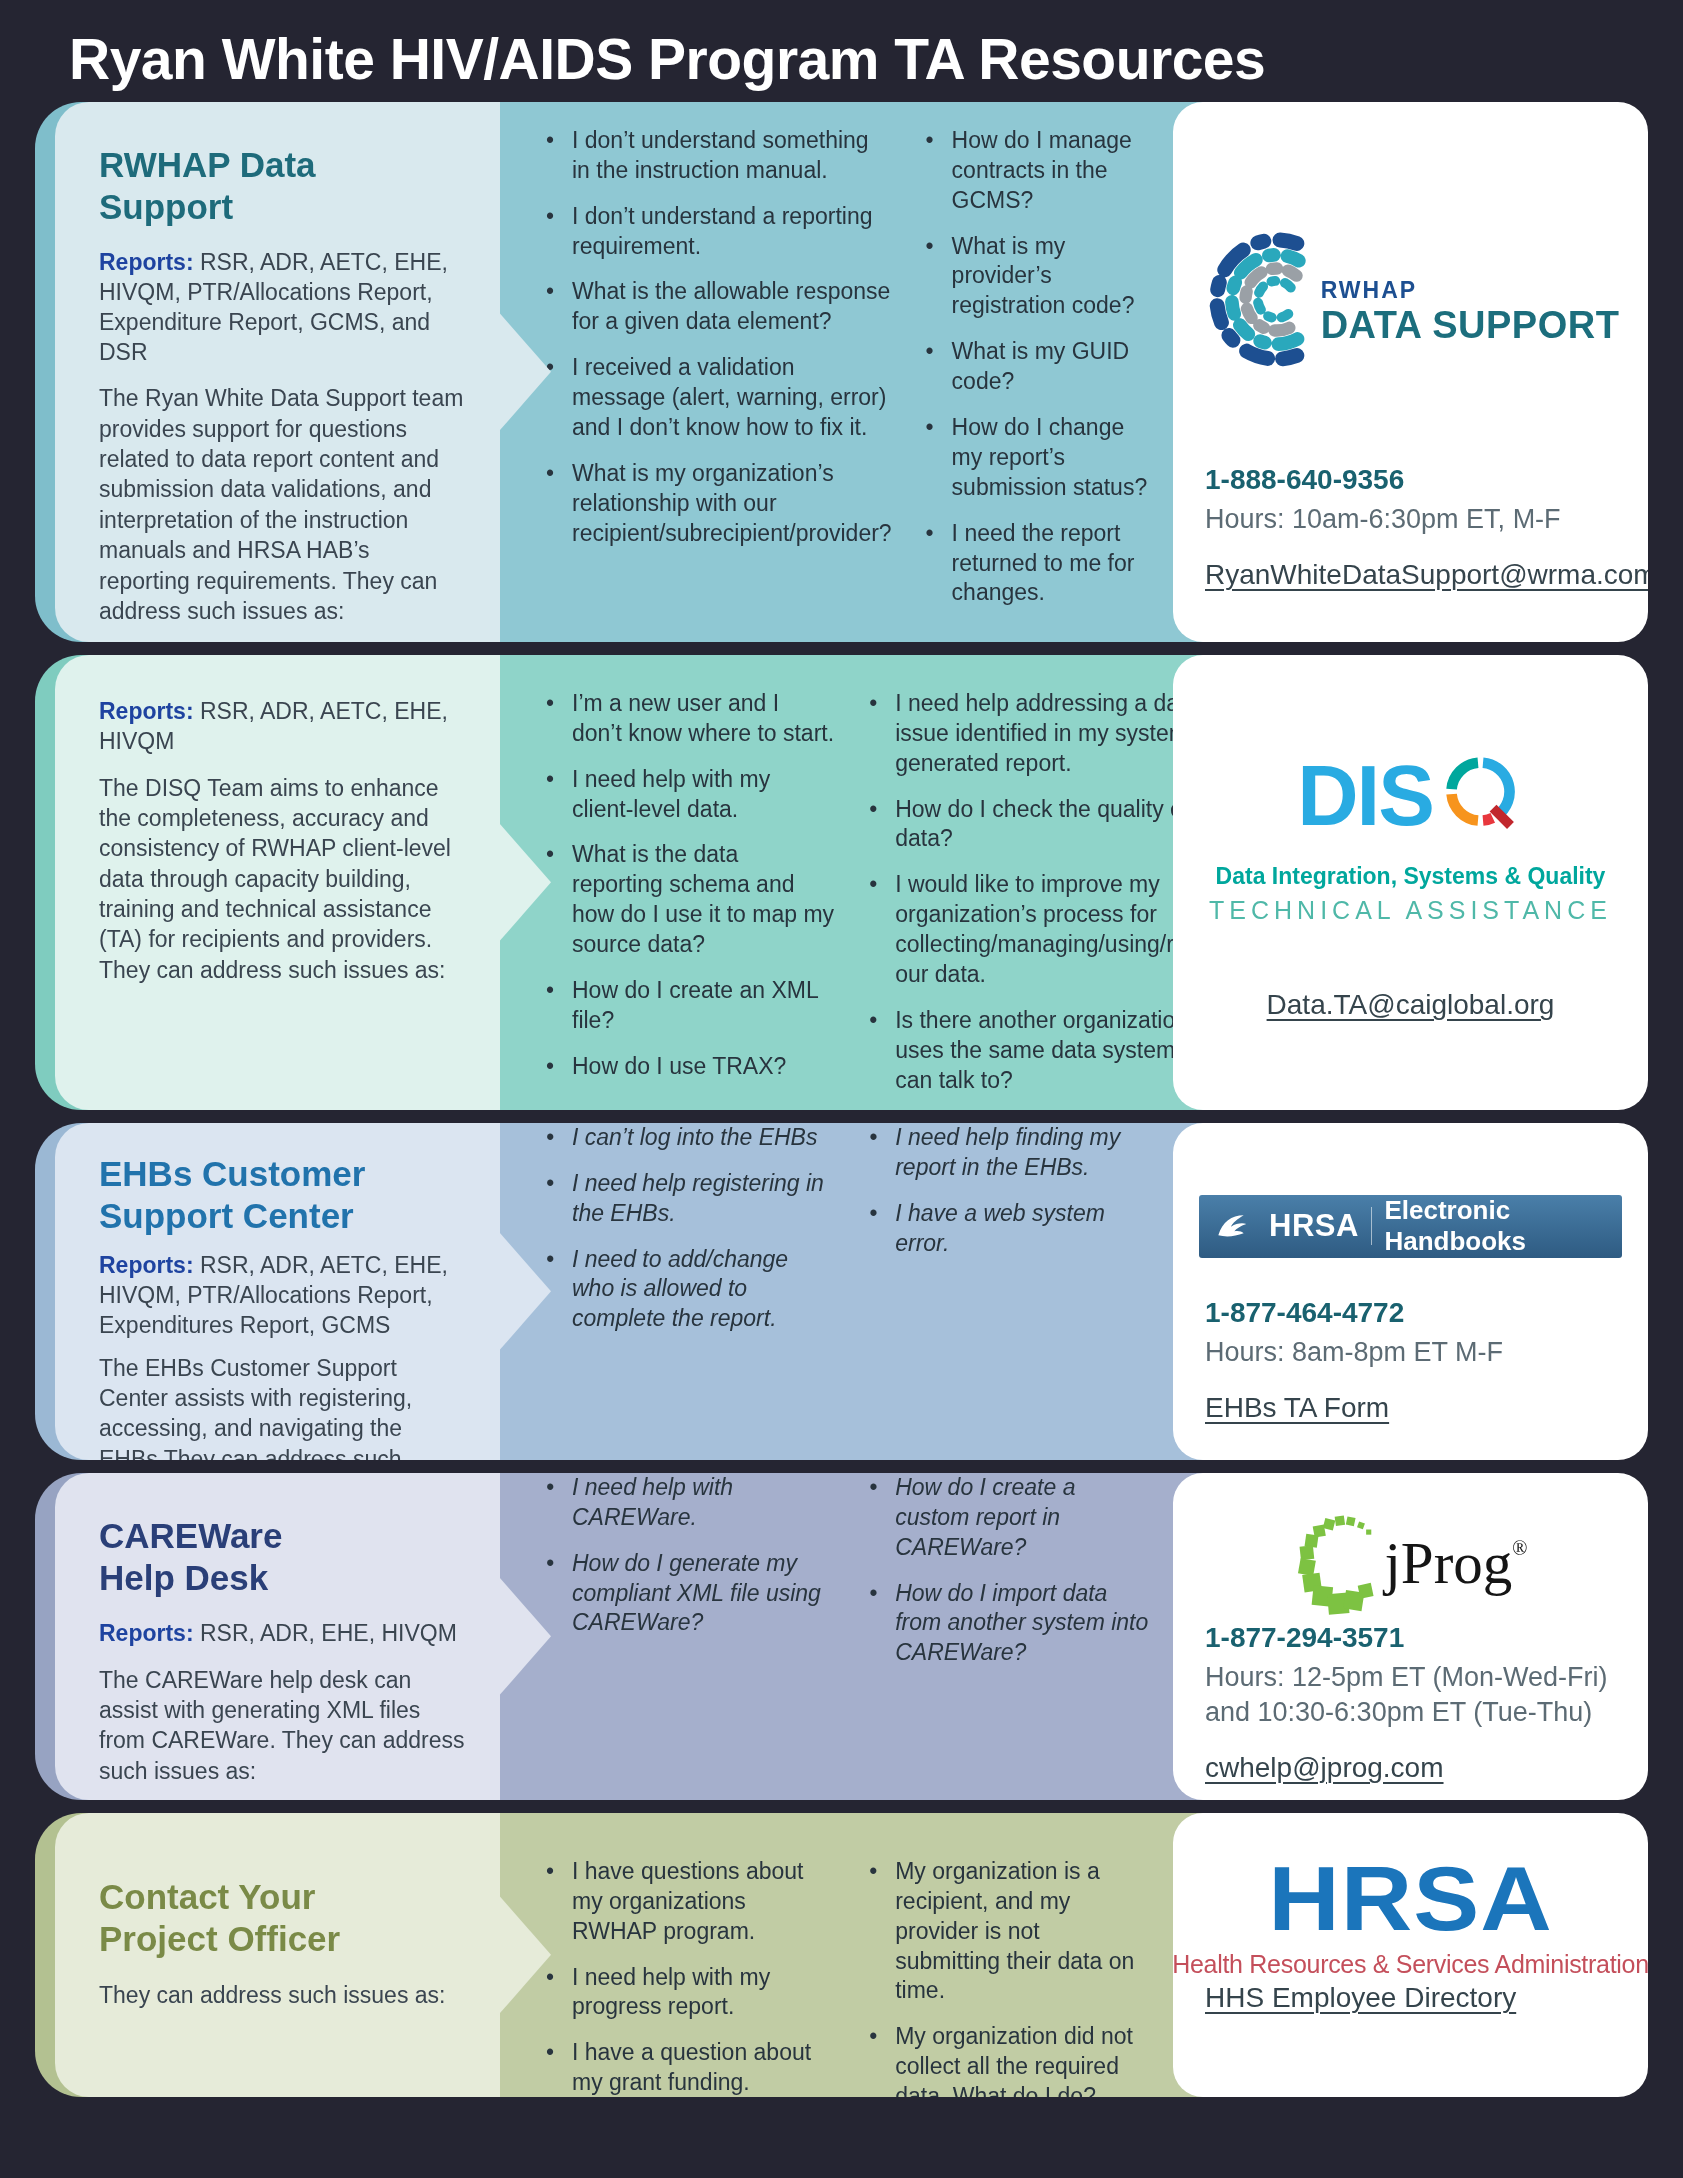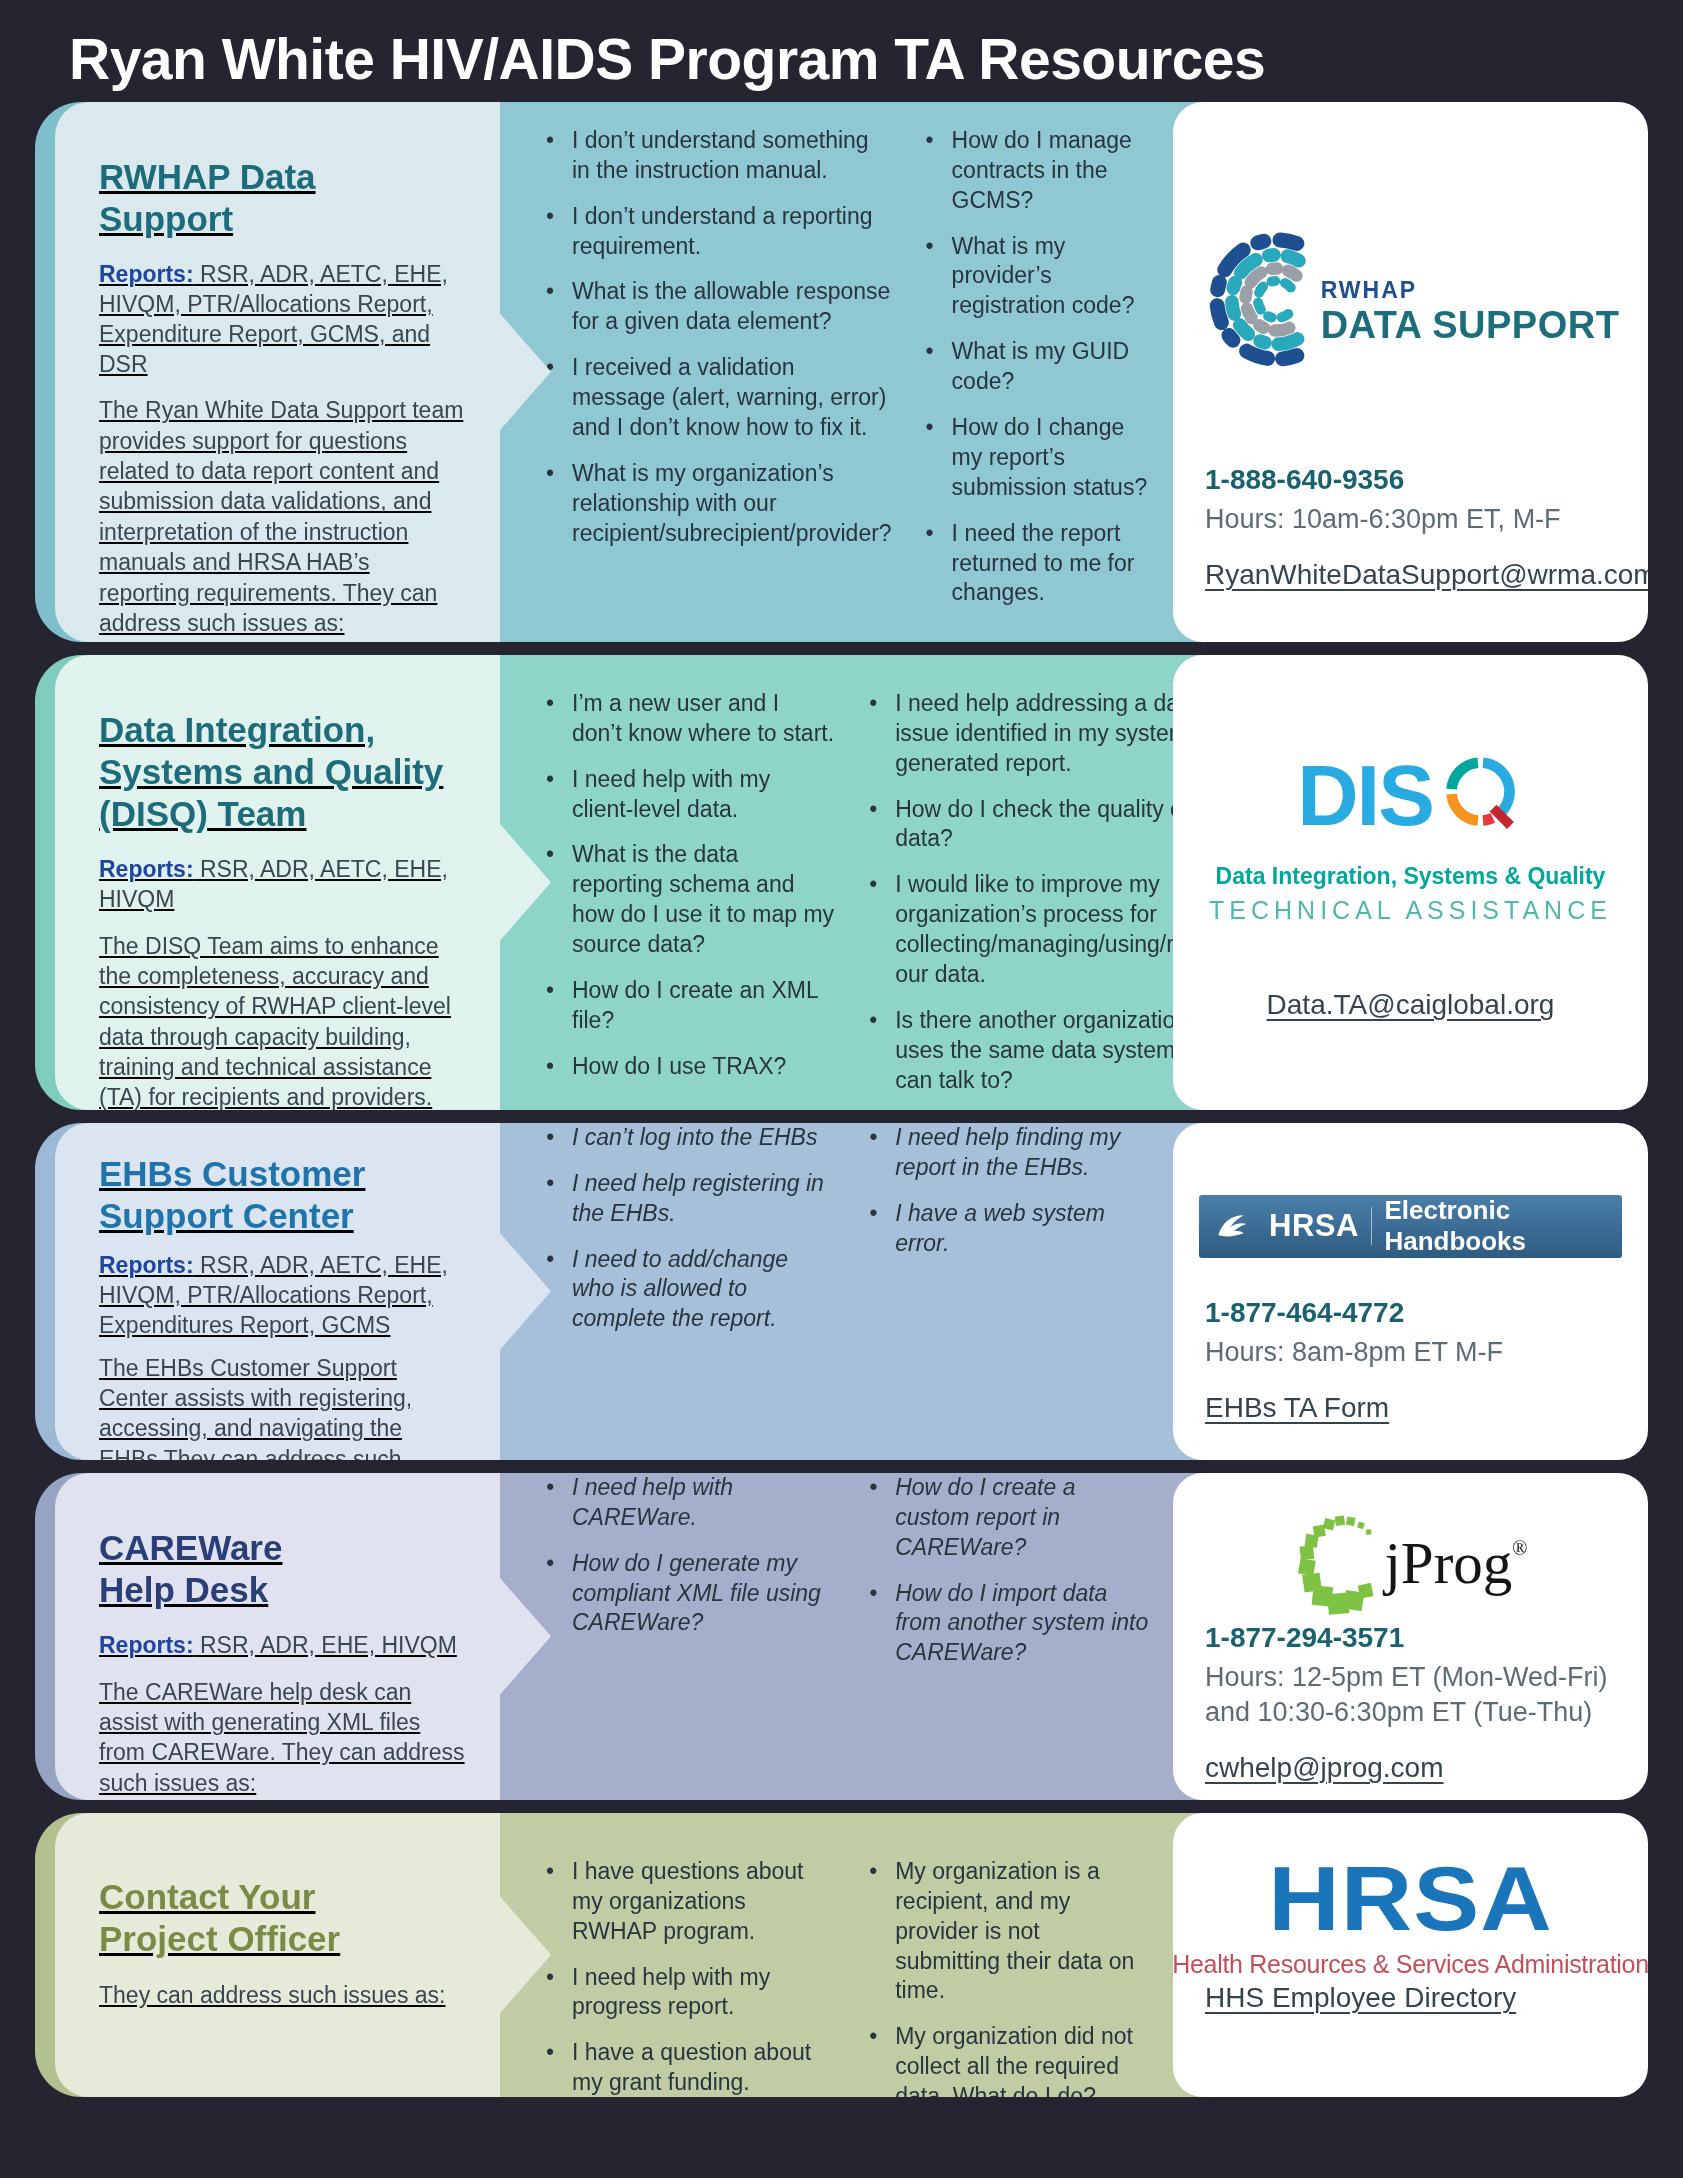--- a/index.html
+++ b/index.html
@@ -17,21 +17,21 @@
   }
   .row { display:flex; align-items:stretch; margin-bottom:13px; position:relative; }
   .s1 { height:540px; } .s2 { height:455px; } .s3 { height:337px; } .s4 { height:327px; } .s5 { height:284px; }
 
   .left-wrap {
     width:465px; flex:0 0 465px; background:var(--accent);
     border-radius:46px 0 0 46px; padding-left:20px; position:relative; display:flex;
   }
   .left {
     flex:1; background:var(--panel); border-radius:34px 0 0 34px;
-    padding:54px 34px 24px 44px; overflow:hidden;text-decoration:underline;
+    padding:42px 34px 24px 44px; overflow:hidden;
   }
   .s3 .left { padding-top:30px; }
   .s5 .left { padding-top:63px; }
   .arrow {
     position:absolute; right:-51px; top:50%; transform:translateY(-50%);
     width:53px; height:121px; background:var(--panel);
     clip-path:polygon(0 0, 100% 50%, 0 100%); z-index:2;
   }
   .sec-title { font-size:35px; font-weight:bold; line-height:1.2; color:var(--head); margin-bottom:20px; }
   .s3 .sec-title { margin-bottom:14px; }
@@ -156,25 +156,20 @@
       <div class="phone">1-888-640-9356</div>
       <div class="hours">Hours: 10am-6:30pm ET, M-F</div>
       <a class="clink">RyanWhiteDataSupport@wrma.com</a>
     </div>
   </div>
 </section>
 
 <section class="row s2" style="--panel: #DFF2ED; --mid: #8FD4C9; --accent: #7FCCBF; --head: #1E6B7B;">
   <div class="left-wrap">
     <div class="left">
-      <h2 class="sec-title">
-          <div>Data Integration,</div>
-          <div>Systems and Quality</div>
-          <div>(DISQ) Team</div>
-        </h2>
       <p class="reports"><span class="rl">Reports:</span> <span>RSR, ADR, AETC, EHE, HIVQM</span></p>
       <p class="desc">The DISQ Team aims to enhance the completeness, accuracy and consistency of RWHAP client-level data through capacity building, training and technical assistance (TA) for recipients and providers. They can address such issues as:</p>
     </div>
     <div class="arrow"></div>
   </div>
   <div class="mid">
     <ul class="col col1">
         <li>I’m a new user and I don’t know where to start.</li>
         <li>I need help with my client-level data.</li>
         <li>What is the data reporting schema and how do I use it to map my source data?</li>

